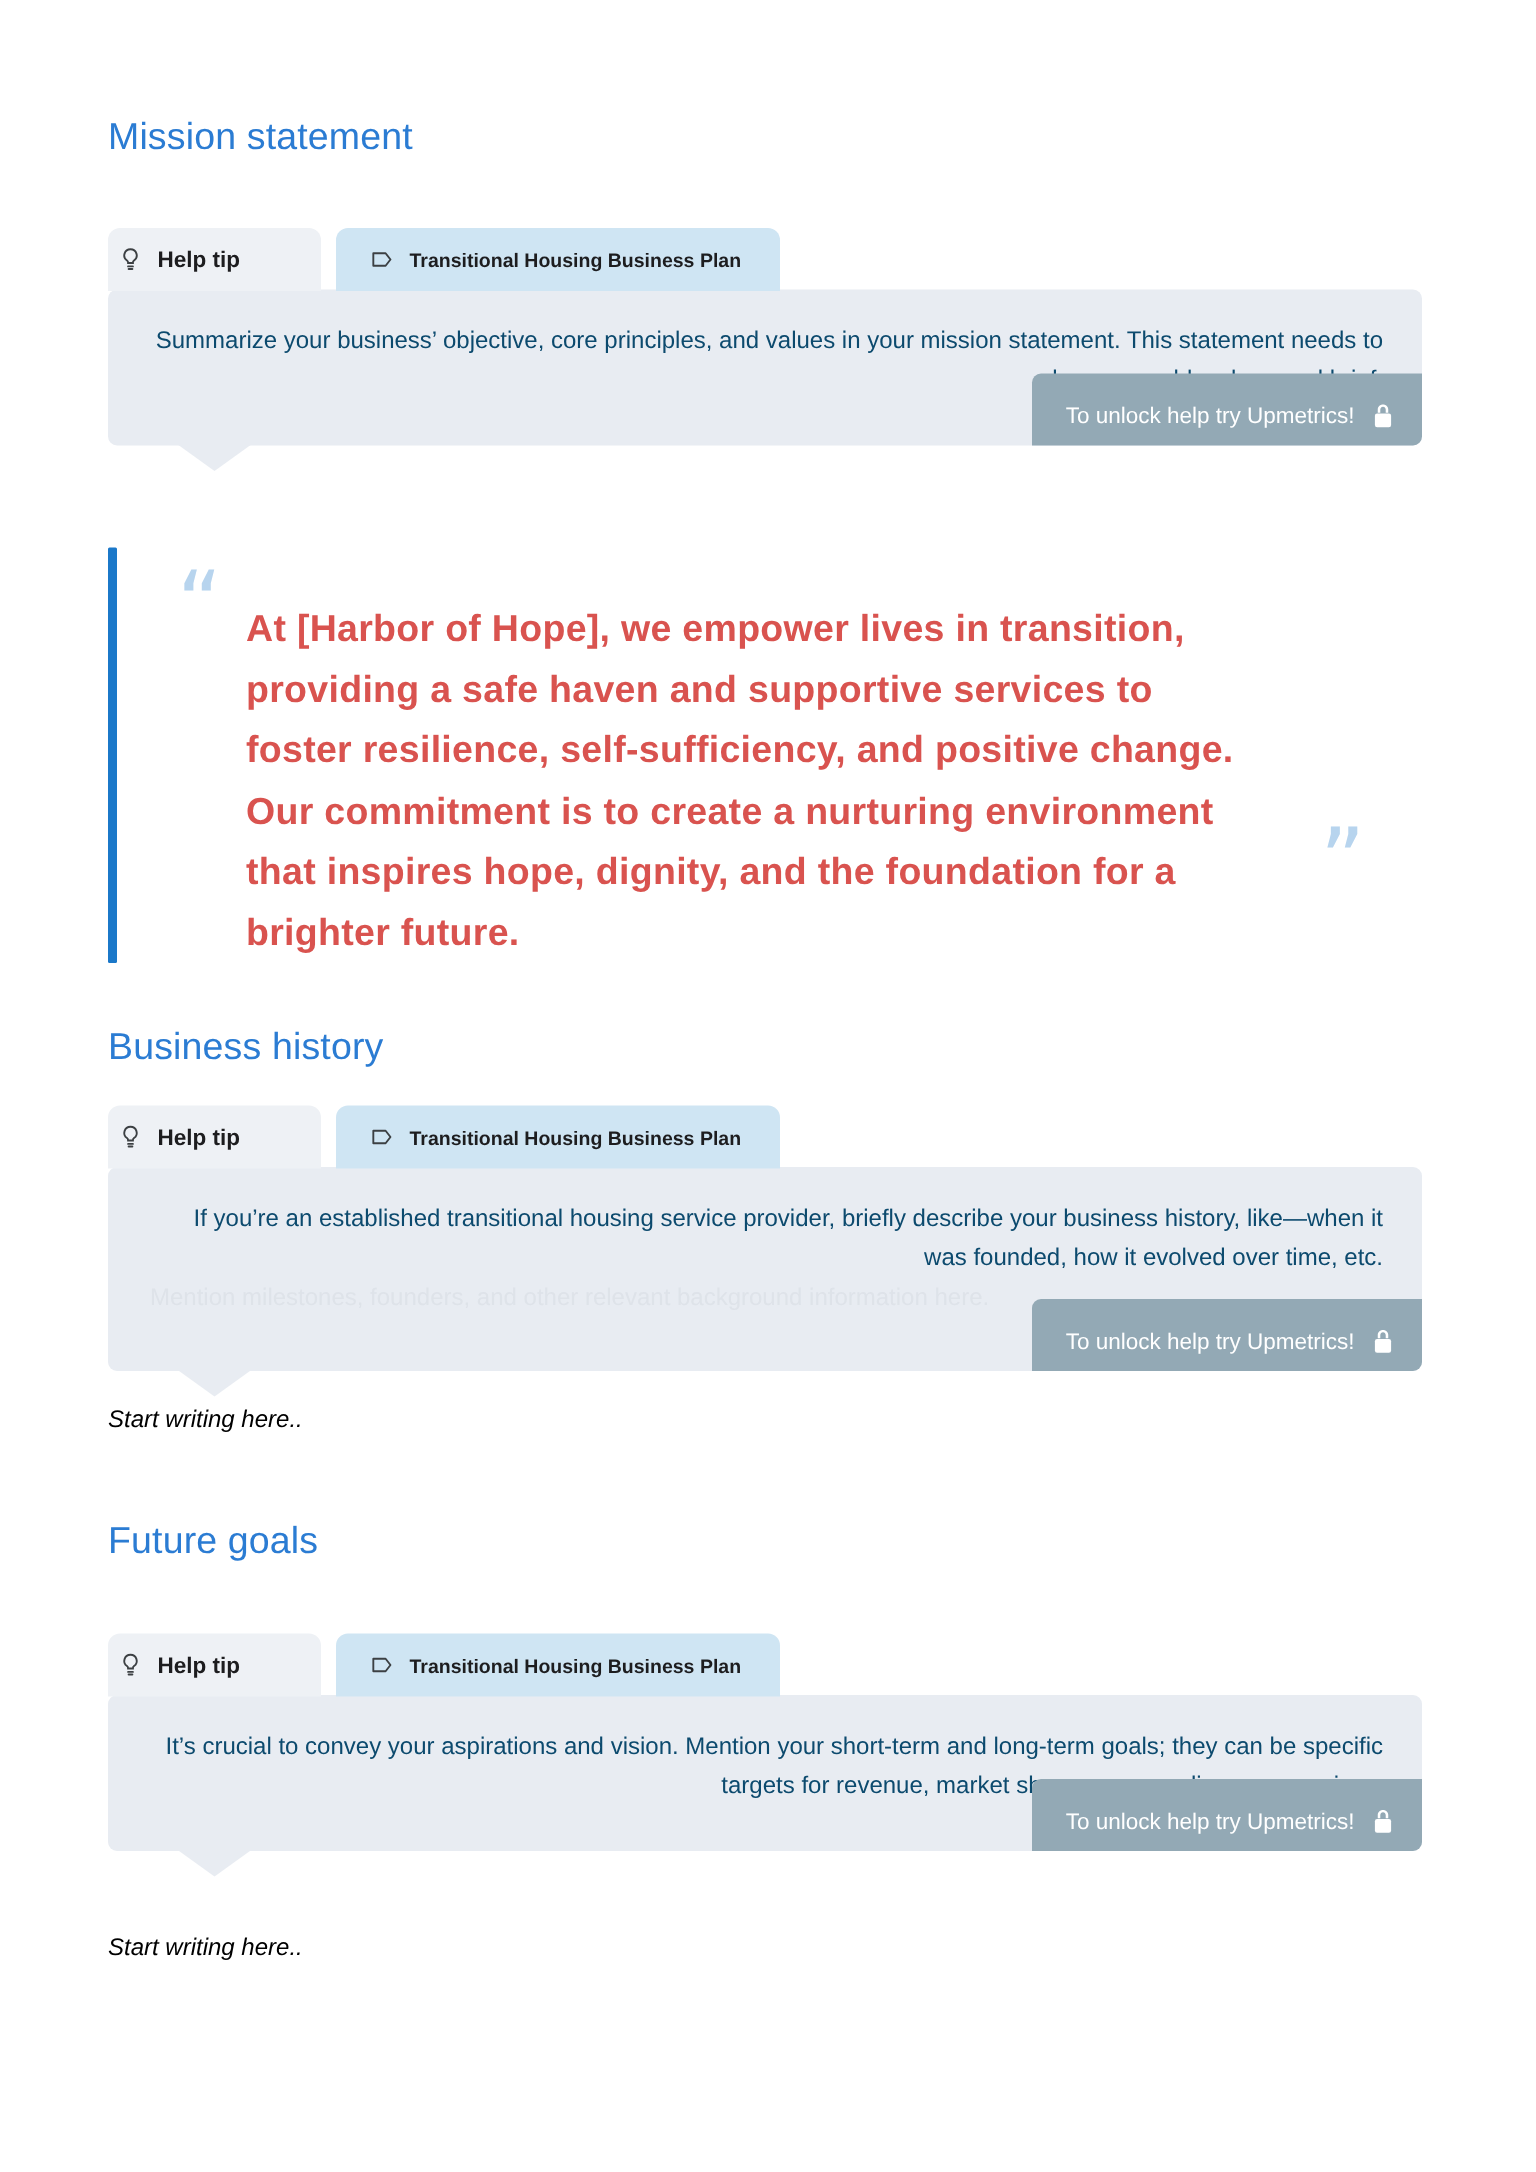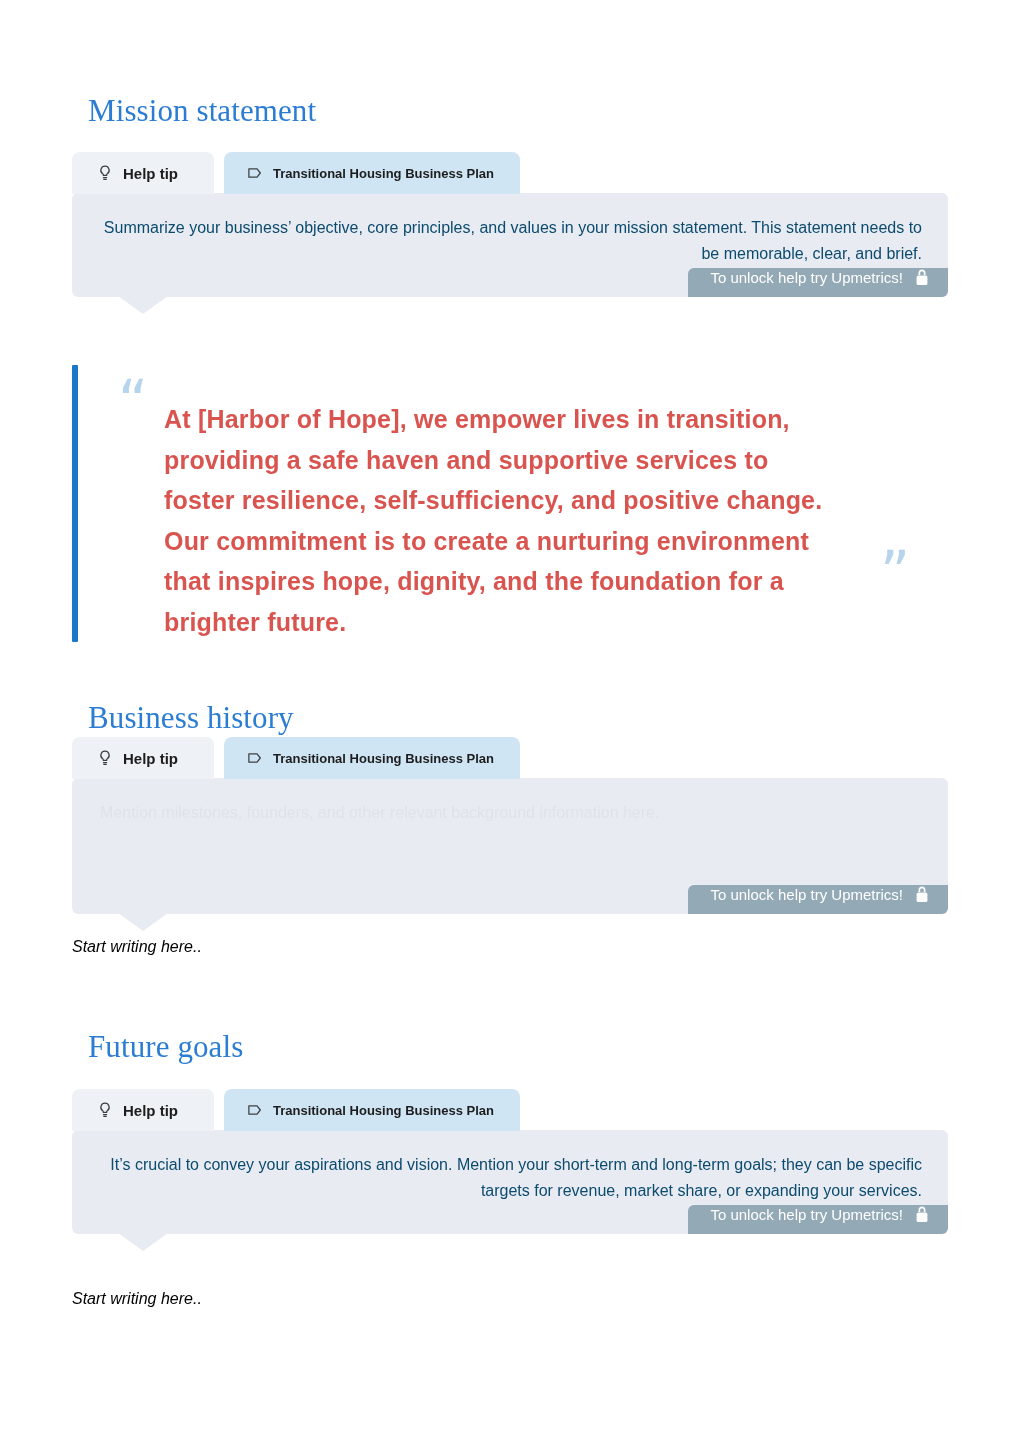--- a/index.html
+++ b/index.html
@@ -18,26 +18,25 @@
   .page {
     position: relative;
     width: 1024px;
     height: 1448px;
     padding: 0 72px;
   }
 
   
   .section-heading {
     color: #2b7cd3;
-    font-size: 31px;
+    font-size: 25px;
     font-weight: 400;
     letter-spacing: 0.1px;
-    margin: 16px;
+    margin: 0;
     line-height: 1.2;
-    font-family: Liberation Serif, serif;
   }
 
   
   .helptip {
     position: relative;
     width: 876px;
   }
   .tabs {
     display: flex;
     align-items: flex-end;
@@ -52,21 +51,21 @@
     padding: 0 18px 0 20px;
     border-radius: 8px 8px 0 0;
     font-size: 15px;
     font-weight: 700;
     color: #1d1d1f;
     white-space: nowrap;
   }
   .tab-help {
     background: #eef1f5;
     width: 142px;
-    padding-left: 24px;
+    padding-left: 6px;
   }
   .tab-plan {
     background: #cfe5f3;
     padding: 0 26px 0 22px;
     margin-left: 10px;
     font-size: 13px;
   }
   .tab-icon {
     display: inline-flex;
     align-items: center;
@@ -119,21 +118,21 @@
   .unlock-badge {
     position: absolute;
     right: 0;
     bottom: 0;
     display: flex;
     align-items: center;
     gap: 12px;
     background: #93a9b5;
     color: #ffffff;
     font-size: 15px;
-    padding: 1px 18px 11px 22px;
+    padding: 20px 18px 11px 22px;
     border-radius: 6px 0 6px 0;
     white-space: nowrap;
     z-index: 4;
   }
   .lock-icon {
     display: inline-flex;
     width: 15px;
     height: 17px;
     flex: none;
   }
@@ -292,20 +291,21 @@
       <div class="tab tab-plan">
         <span class="tab-icon">
           <svg viewBox="0 0 20 20" width="18" height="18" fill="none" stroke="#3c4043" stroke-width="1.4" stroke-linejoin="round">
             <path d="M3.2 5.4h9.1l3.6 4.6-3.6 4.6H3.2z"></path>
           </svg>
         </span>
         <span>Transitional Housing Business Plan</span>
       </div>
     </div>
     <div class="tip-body tall">
+      <p class="tip-text">If you’re an established transitional housing service provider, briefly describe your business history, like—when it was founded, how it evolved over time, etc.</p>
       <p class="tip-ghost">Mention milestones, founders, and other relevant background information here.</p>
       <div class="tip-pointer"></div>
       <div class="unlock-badge">
         <span>To unlock help try Upmetrics!</span>
         <span class="lock-icon">
           <svg viewBox="0 0 14 17" width="14" height="17" fill="#ffffff">
             <path d="M7 0.6c-2 0-3.5 1.5-3.5 3.4v2.1h1.7V4c0-1 .8-1.8 1.8-1.8s1.8.8 1.8 1.8v2.1h1.7V4C10.5 2.1 9 .6 7 .6z"></path>
             <rect x="1.6" y="6.6" width="10.8" height="9.3" rx="1.5"></rect>
           </svg>
         </span>

